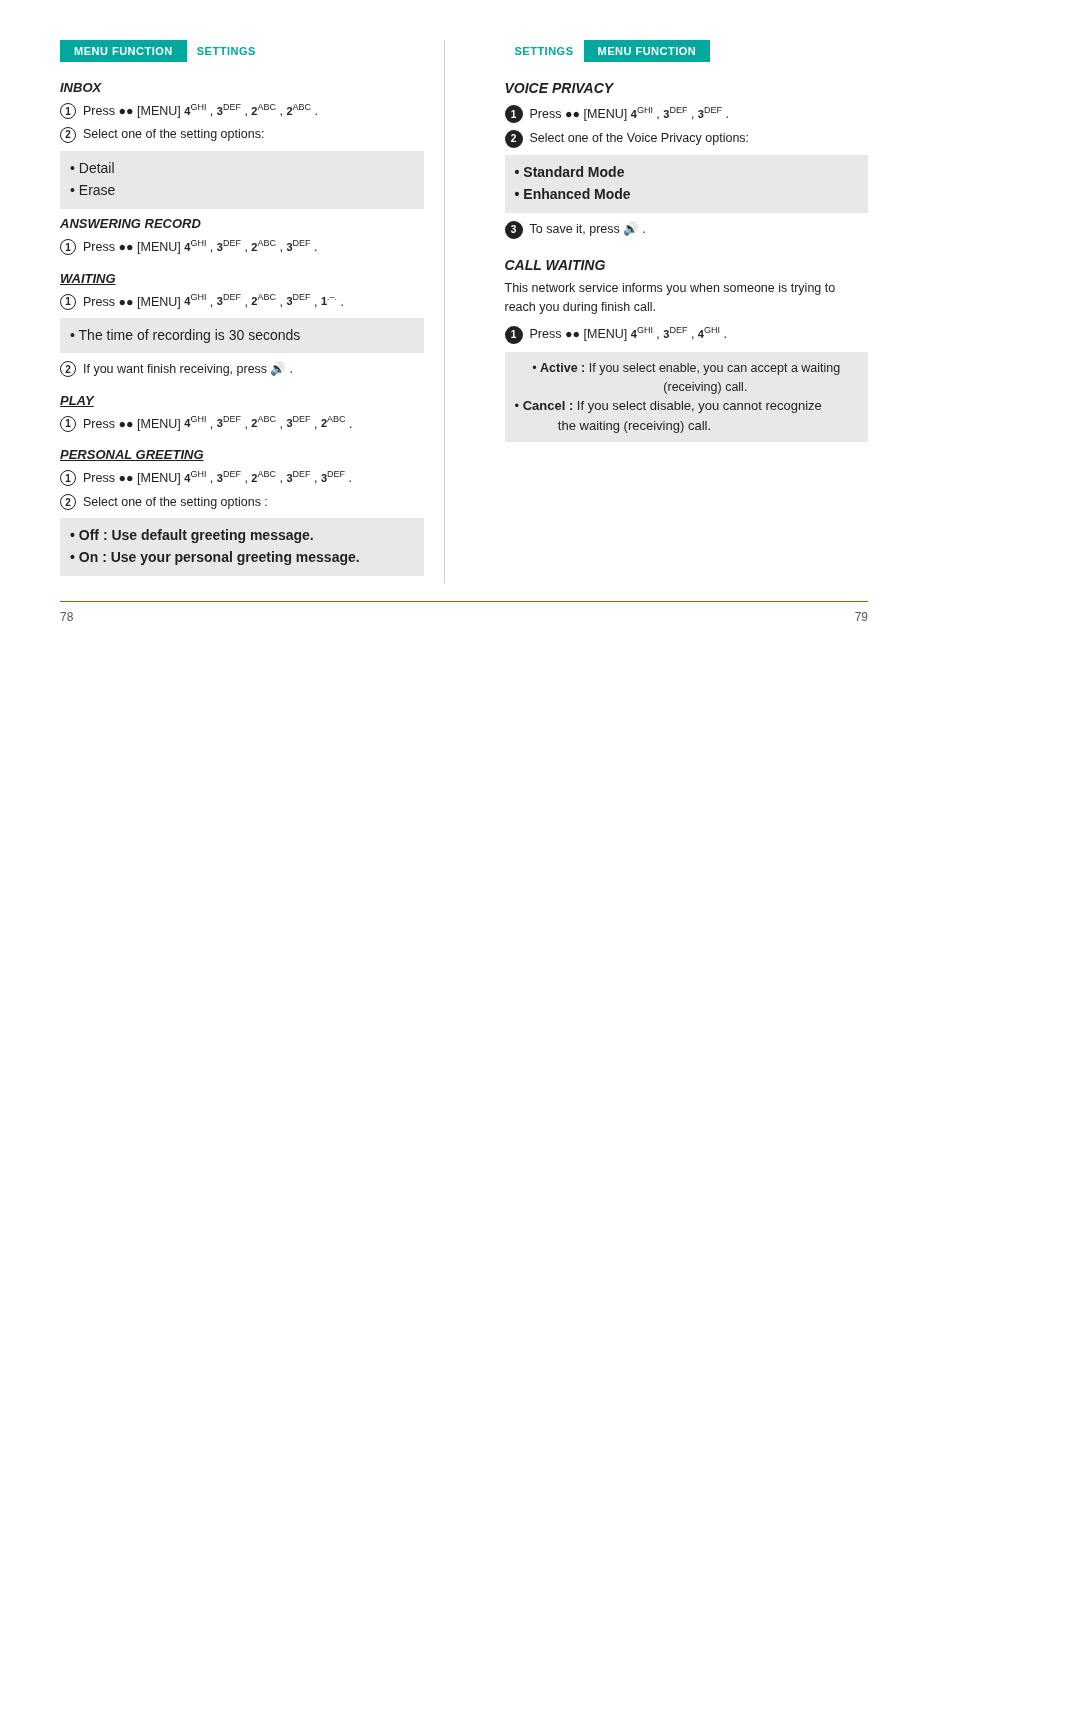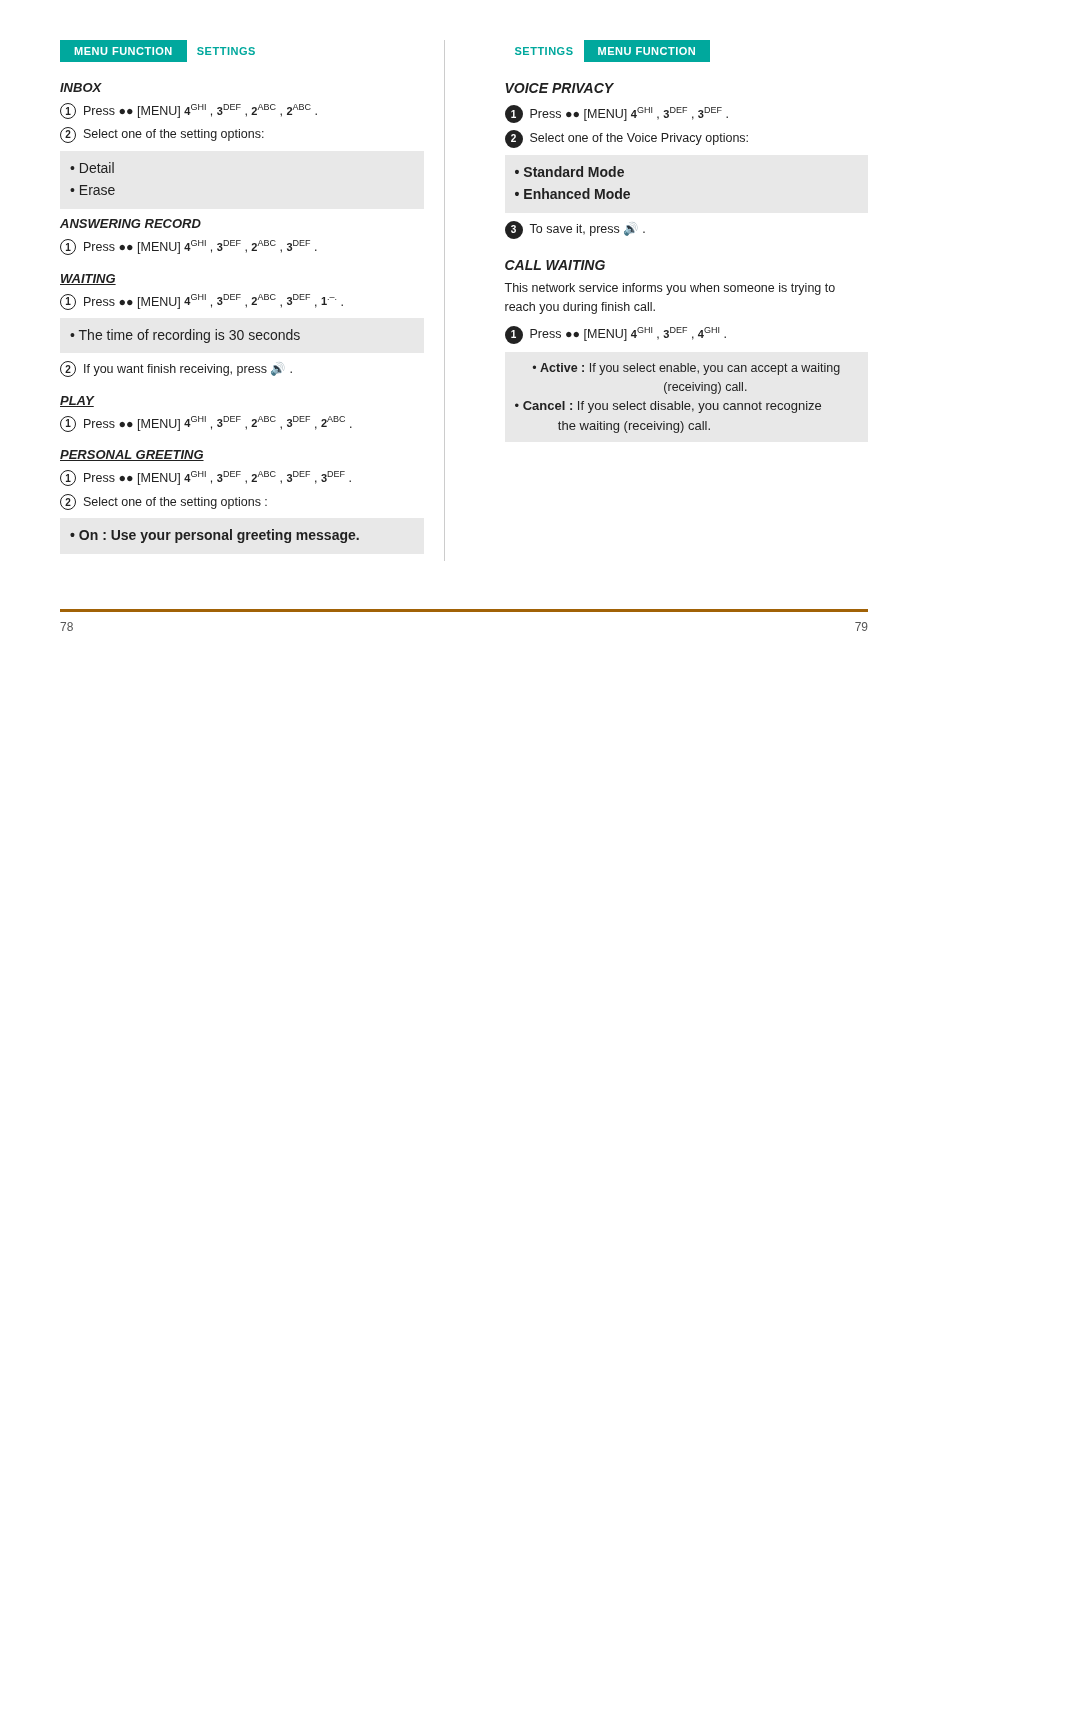--- a/index.html
+++ b/index.html
@@ -147,23 +147,23 @@
       line-height: 1.5;
     }
     .bullet-item::before {
       content: "• ";
     }
 
     
     .page-numbers {
       display: flex;
       justify-content: space-between;
-      margin-top: 48px;
+      margin-top: 18px;
       padding-top: 8px;
-      border-top: 3px solid #a16207;
+      border-top: 1px solid #a16207;
       font-size: 12px;
       color: #555;
     }
 
     
     .col-left .section-title:first-child {
       margin-top: 0;
     }
     .col-right .section-title-bold:first-child {
       margin-top: 0;
@@ -247,20 +247,21 @@
           <span class="step-num">1</span>
           <span class="step-text">
             Press <span class="bold">●●</span> [MENU] <span class="key">4<span class="key-sup">GHI</span></span> , <span class="key">3<span class="key-sup">DEF</span></span> , <span class="key">2<span class="key-sup">ABC</span></span> , <span class="key">3<span class="key-sup">DEF</span></span> , <span class="key">3<span class="key-sup">DEF</span></span> .
           </span>
         </div>
         <div class="step">
           <span class="step-num">2</span>
           <span class="step-text">Select one of the setting options :</span>
         </div>
         <div class="info-box">
+          <div class="bullet-item bold">Off : Use default greeting message.</div>
           <div class="bullet-item bold">On : Use your personal greeting message.</div>
         </div>
       </div>
     </div>
 
     <div class="col-right">
 
       <div class="header-bar">
         <span class="tab-settings">SETTINGS</span>
         <span class="tab-menu">MENU FUNCTION</span>

